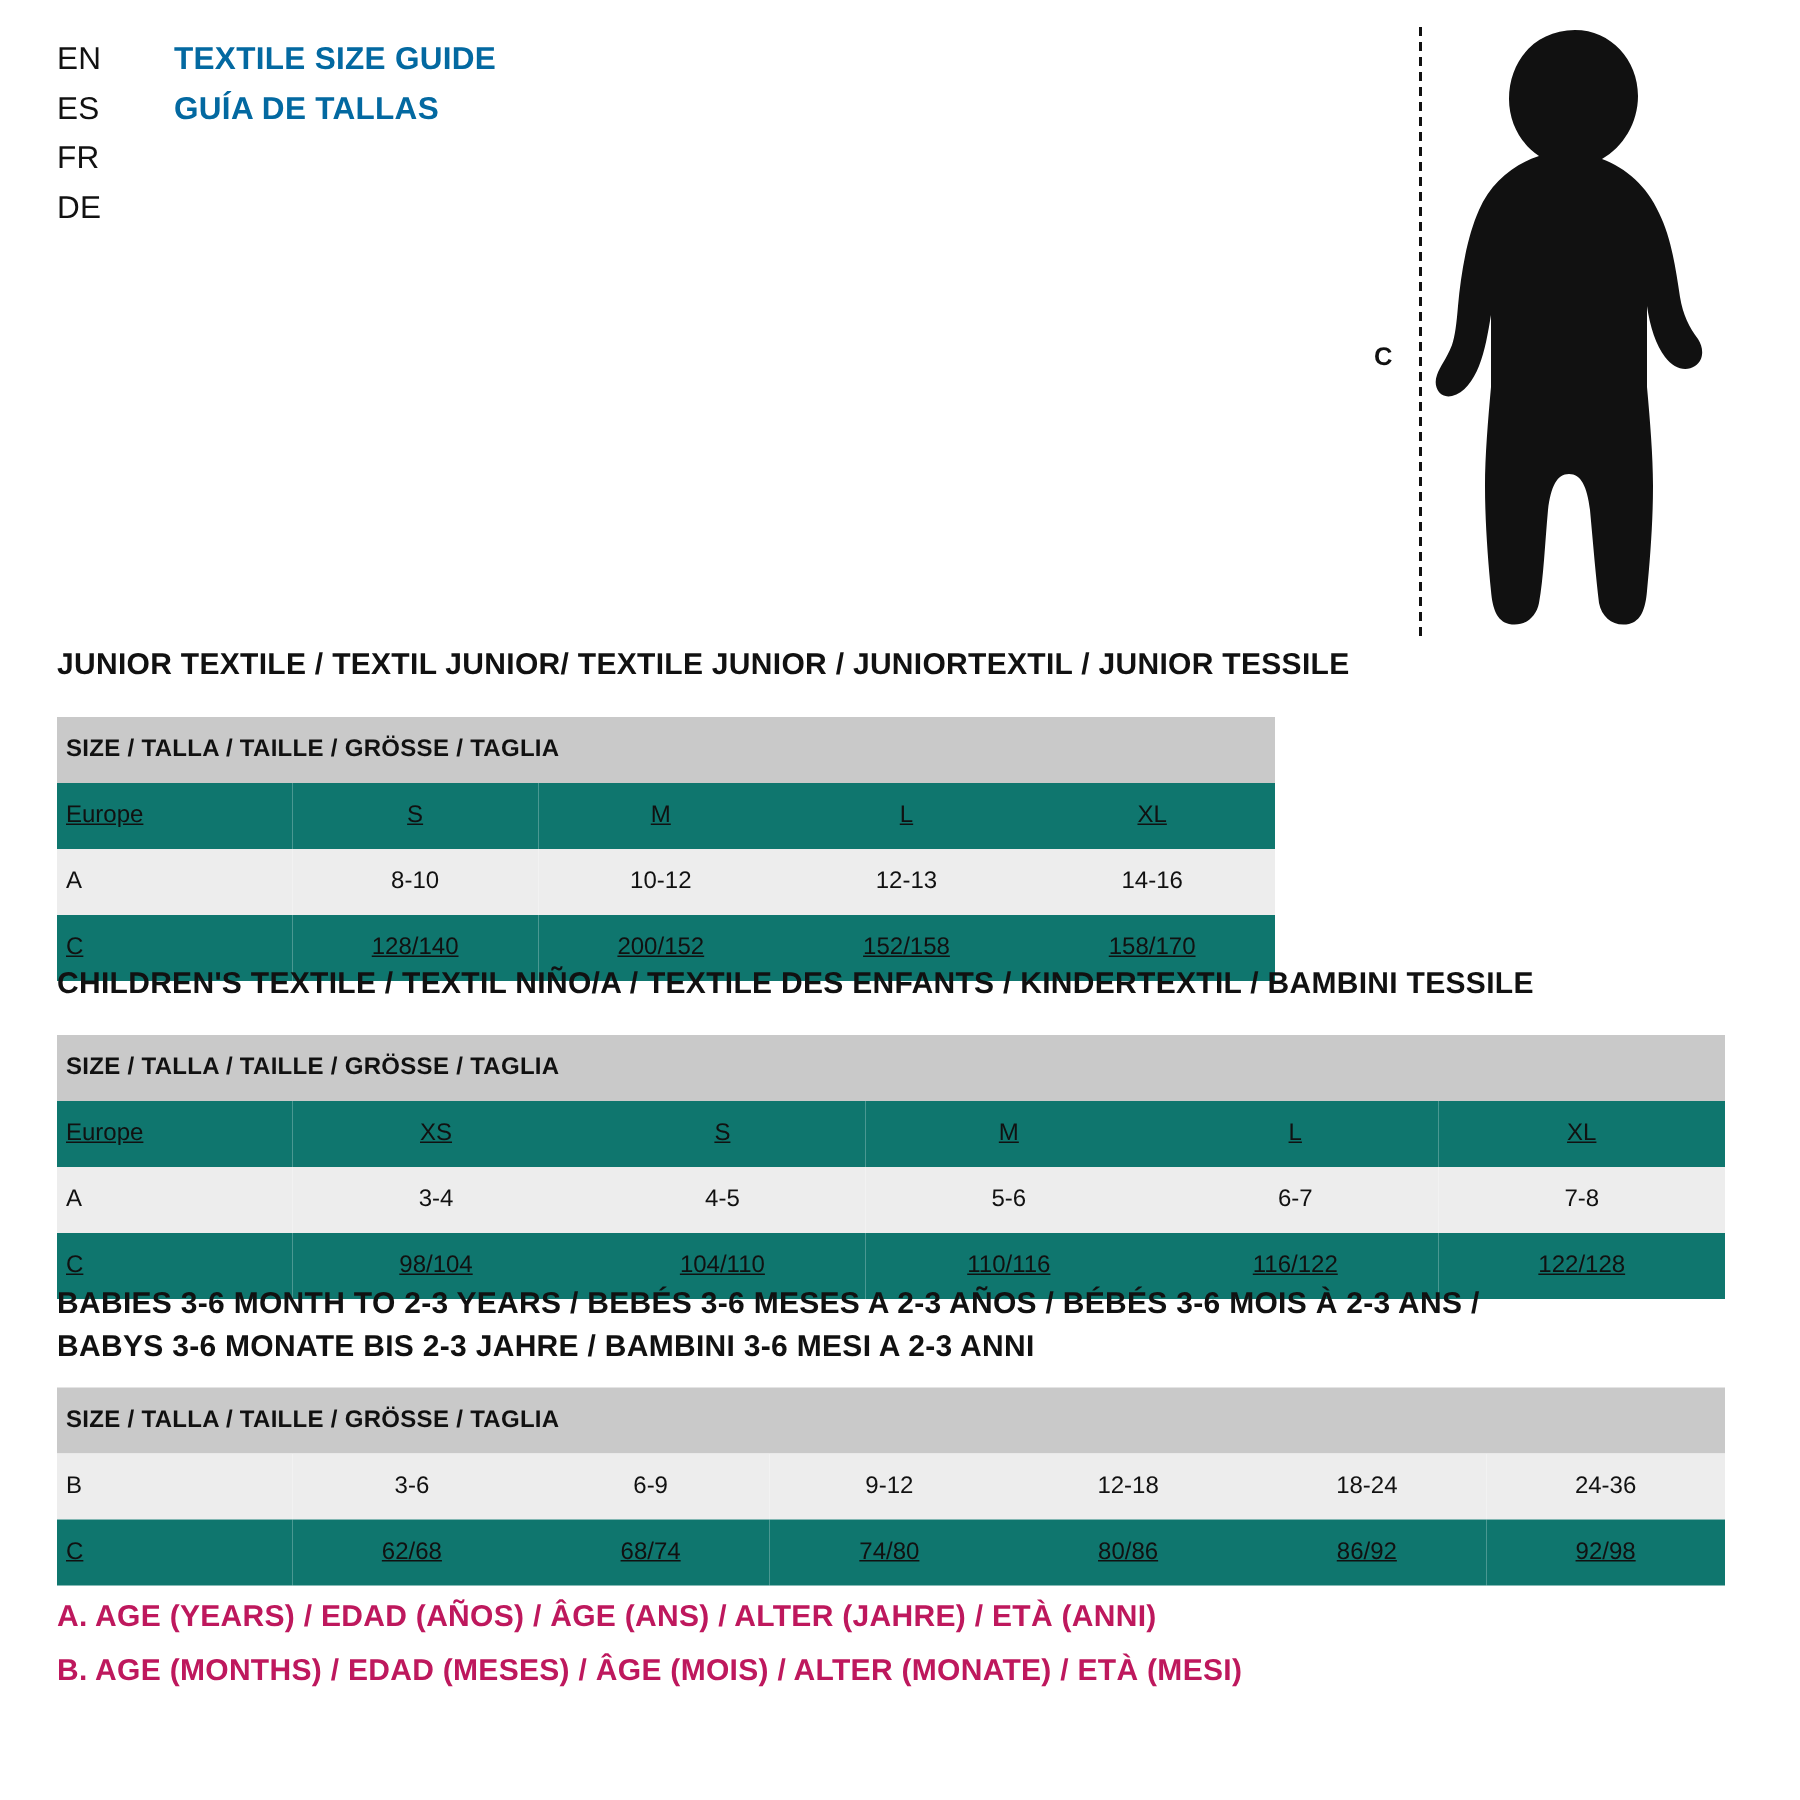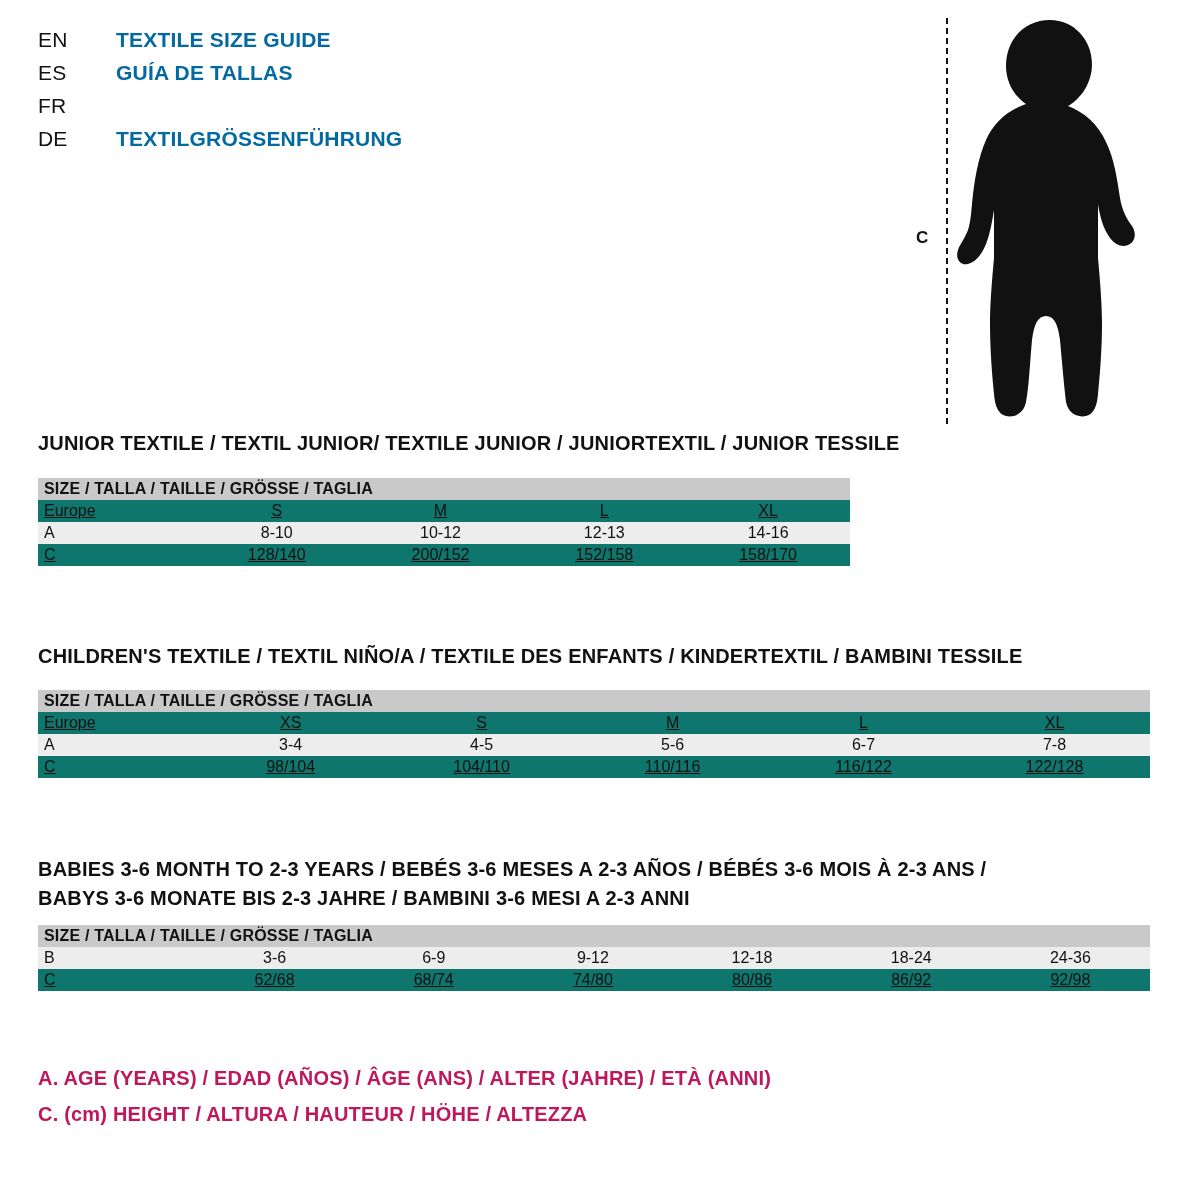--- a/index.html
+++ b/index.html
@@ -92,21 +92,21 @@
 
   
   table.size-table {
     position: absolute;
     border-collapse: collapse;
     font-size: 16px;
     color: #111;
   }
   table.size-table td {
     padding: 0;
-    height: 22px;
+    height: 44px;
     vertical-align: middle;
   }
   .band {
     background: #c9c9c9;
     font-weight: bold;
     letter-spacing: 0.2px;
     text-align: left;
     padding-left: 6px !important;
   }
   .row-white { background: #0f766e; text-decoration: underline; }
@@ -148,21 +148,20 @@
   </div>
   <div class="header-row">
     <span class="header-lang">ES</span>
     <span class="header-title">GUÍA DE TALLAS</span>
   </div>
   <div class="header-row">
     <span class="header-lang">FR</span>
   </div>
   <div class="header-row">
     <span class="header-lang">DE</span>
-    <span class="header-title">TEXTILGRÖSSENFÜHRUNG</span>
   </div>
 </div>
 
 <div class="figure-area">
   <span class="c-label">C</span>
   <div class="dash-line"></div>
   <svg class="silhouette" viewBox="0 0 204 406" aria-hidden="true">
     <path fill="#111111" d="
       M104 2
       C 78 2, 60 22, 60 48
@@ -292,14 +291,14 @@
     <td class="cell-val">74/80</td>
     <td class="cell-val">80/86</td>
     <td class="cell-val">86/92</td>
     <td class="cell-val">92/98</td>
   </tr>
 </tbody>
   </table>
 
 <div class="footnotes">
   <div class="footnote">A. AGE (YEARS) / EDAD (AÑOS) / ÂGE (ANS) / ALTER (JAHRE) / ETÀ (ANNI)</div>
-  <div class="footnote">C. (cm) HEIGHT / ALTURA / HAUTEUR / HÖHE / ALTEZZA</div>
+  <div class="footnote">B. AGE (MONTHS) / EDAD (MESES) / ÂGE (MOIS) / ALTER (MONATE) / ETÀ (MESI)</div>
 </div>
 
 </body></html>

